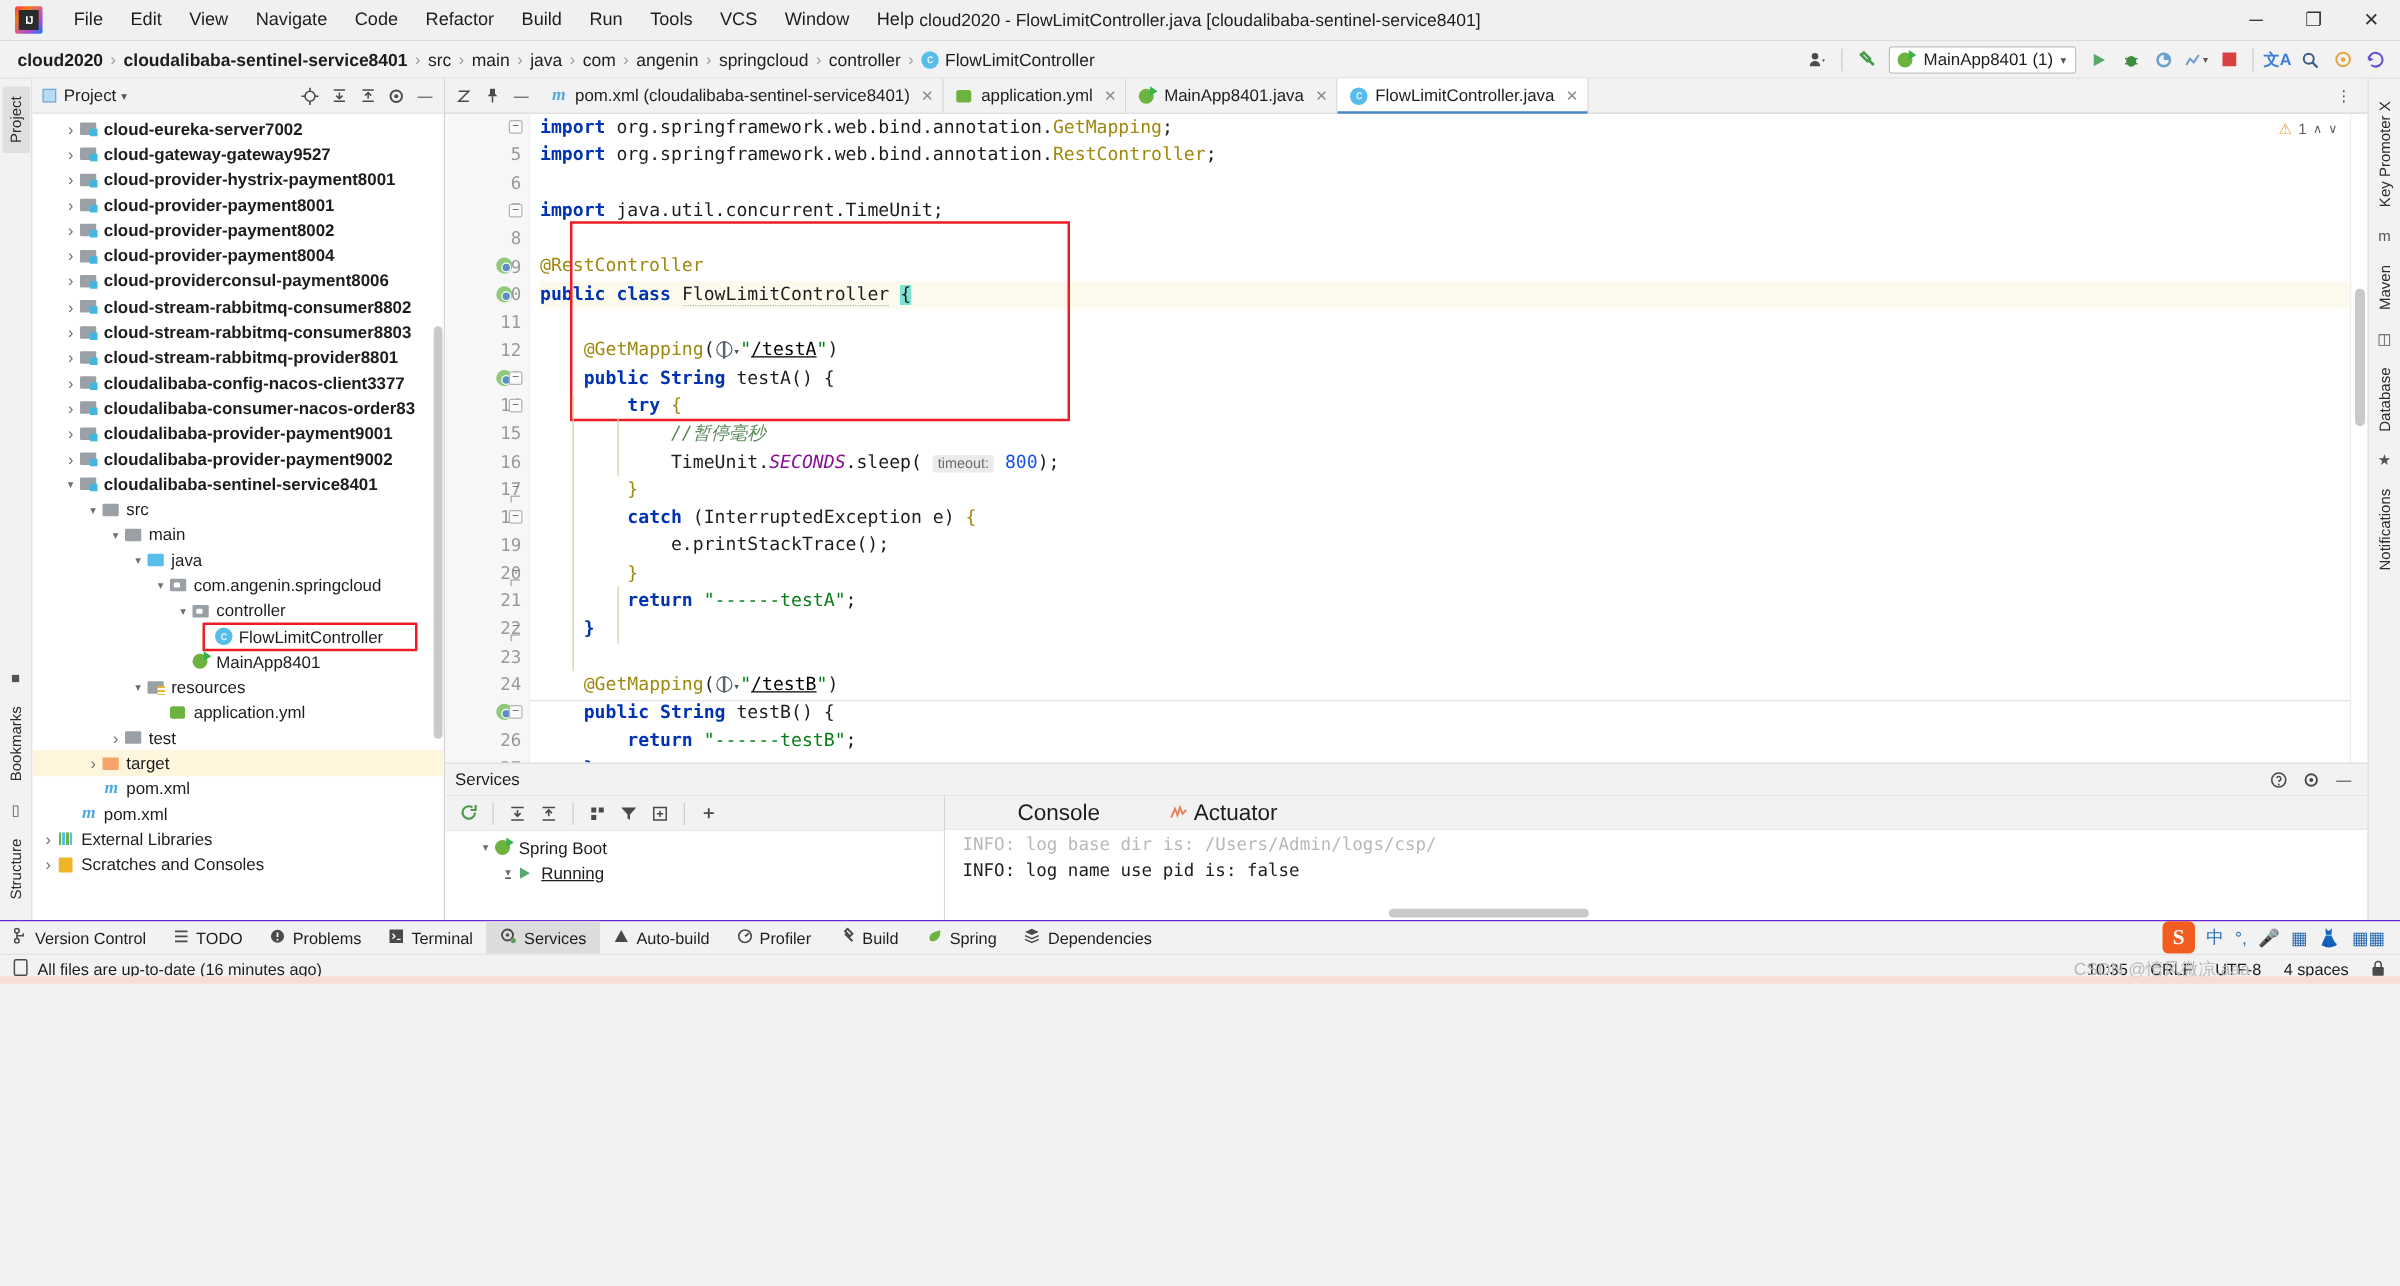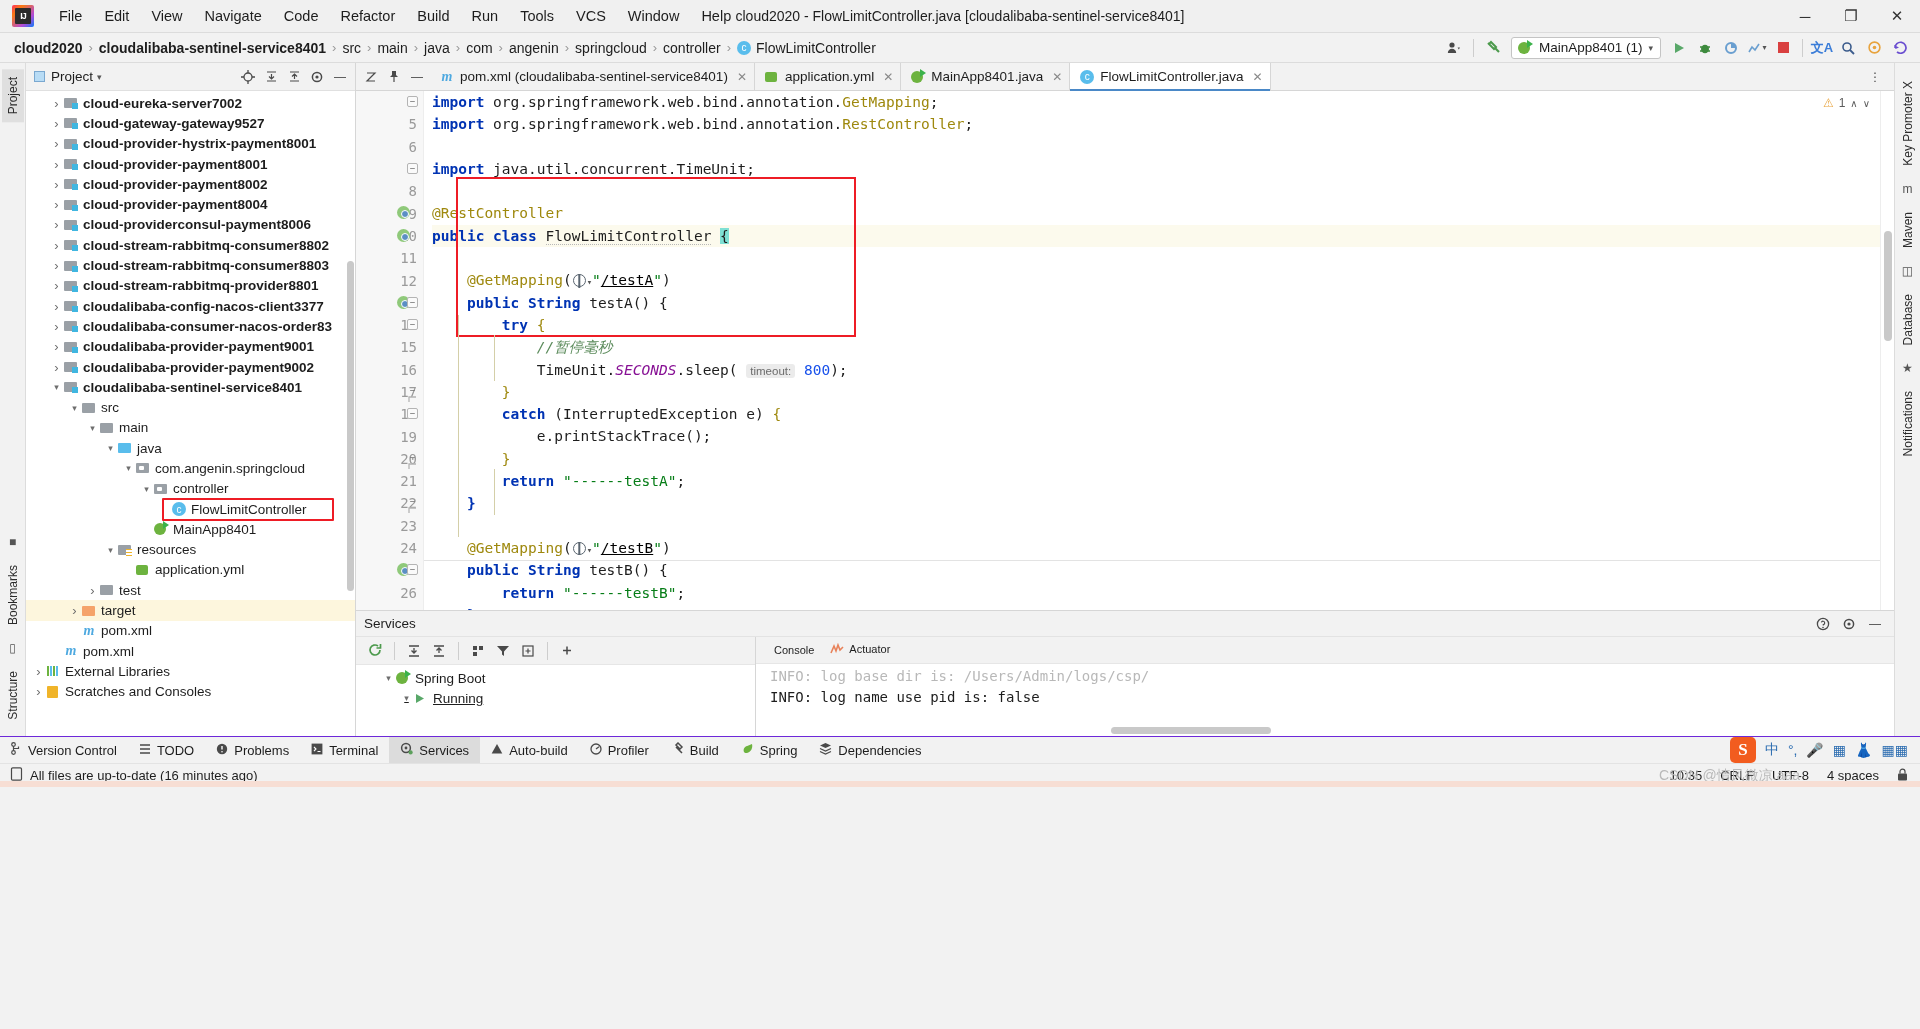--- a/index.html
+++ b/index.html
@@ -279,21 +279,21 @@
   .sv-body { flex: 1; display: flex; min-height: 0; }
   .sv-left { width: 400px; border-right: 1px solid #d6d6d6; display: flex; flex-direction: column; background: #fff; }
   .sv-toolbar { height: 28px; display: flex; align-items: center; gap: 3px; padding-left: 8px; background: #f2f2f2; border-bottom: 1px solid #e6e6e6; flex: none; }
   .sv-tool {
     width: 22px; height: 22px; display: flex; align-items: center; justify-content: center;
     font-size: 12px; color: #4a4a4a; cursor: default; border-radius: 2px;
   }
   .sv-tree { flex: 1; padding-top: 3px; overflow: hidden; font-size: 13.5px; background: #fff; }
   .sv-right { flex: 1; display: flex; flex-direction: column; min-width: 0; background: #fff; }
   .sv-tabs { height: 27px; display: flex; align-items: center; gap: 16px; padding-left: 18px; background: #f2f2f2; flex: none; border-bottom: 1px solid #e6e6e6; }
-  .sv-tab { font-size: 11px; cursor: default; display: flex; align-items: flex-start; gap: 5px; }
+  .sv-tab { font-size: 18px; cursor: default; display: flex; align-items: flex-start; gap: 5px; margin-left: 40px; }
   .sv-console {
     flex: 1; font-family: "DejaVu Sans Mono", monospace; font-size: 14px; color: #1d1d1d;
     padding: 2px 0 0 14px; overflow: hidden; line-height: 21px; position: relative;
   }
   .sv-console .dim { color: #b8b8b8; }
   .sv-hscroll { position: absolute; height: 7px; background: #c9c9c9; border-radius: 4px; }
 
   
   .bottom-tabs {
     height: 27px; background: #f2f2f2; border-top: 1px solid #6d28d9;

